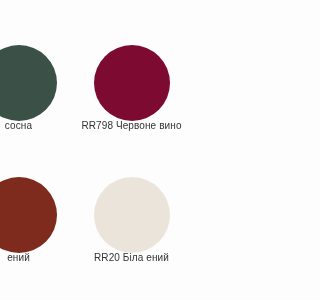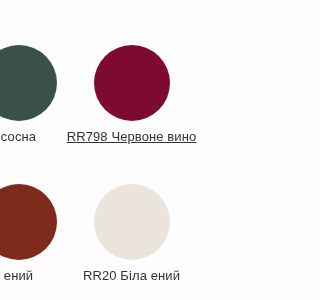--- a/index.html
+++ b/index.html
@@ -26,21 +26,21 @@
     left: 0;
     width: 300px;
     height: 150px;
     display: flex;
     flex-direction: row;
     align-items: flex-start;
     justify-content: flex-start;
   }
 
   .swatch-row.row-top { top: 0; }
-  .swatch-row.row-bottom { top: 139px; }
+  .swatch-row.row-bottom { top: 132px; }
 
   
   .row-inner {
     position: relative;
     display: flex;
     flex-direction: row;
     margin-left: -38px;
   }
 
   .swatch-cell {
@@ -53,22 +53,22 @@
 
   .swatch-circle {
     width: 76px;
     height: 76px;
     border-radius: 50%;
     margin-top: 45px;
     flex: 0 0 auto;
   }
 
   .swatch-label {
-    margin-top: 11px;
-    font-size: 13px;
+    margin-top: 0;
+    font-size: 10px;
     line-height: 10px;
     color: #333333;
     text-align: left;
     white-space: nowrap;
     letter-spacing: 0.1px;
   }
 </style>
 </head>
 <body style="background-color: rgb(253, 253, 253);">
 
@@ -77,21 +77,21 @@
   <div class="swatch-row row-top">
     <div class="row-inner">
 
       <div class="swatch-cell">
         <div class="swatch-circle" style="background-color: rgb(59, 81, 71);"></div>
         <div class="swatch-label" style="color: rgb(51, 51, 51);">сосна</div>
       </div>
 
       <div class="swatch-cell">
         <div class="swatch-circle" style="background-color: rgb(125, 11, 49);"></div>
-        <div class="swatch-label" style="color: rgb(51, 51, 51); text-decoration: underline;">RR798 Червоне вино</div>
+        <div class="swatch-label" style="color: rgb(51, 51, 51);">RR798 Червоне вино</div>
       </div>
 
 
     </div>
   </div>
 
   <div class="swatch-row row-bottom">
     <div class="row-inner">
 
       <div class="swatch-cell">

